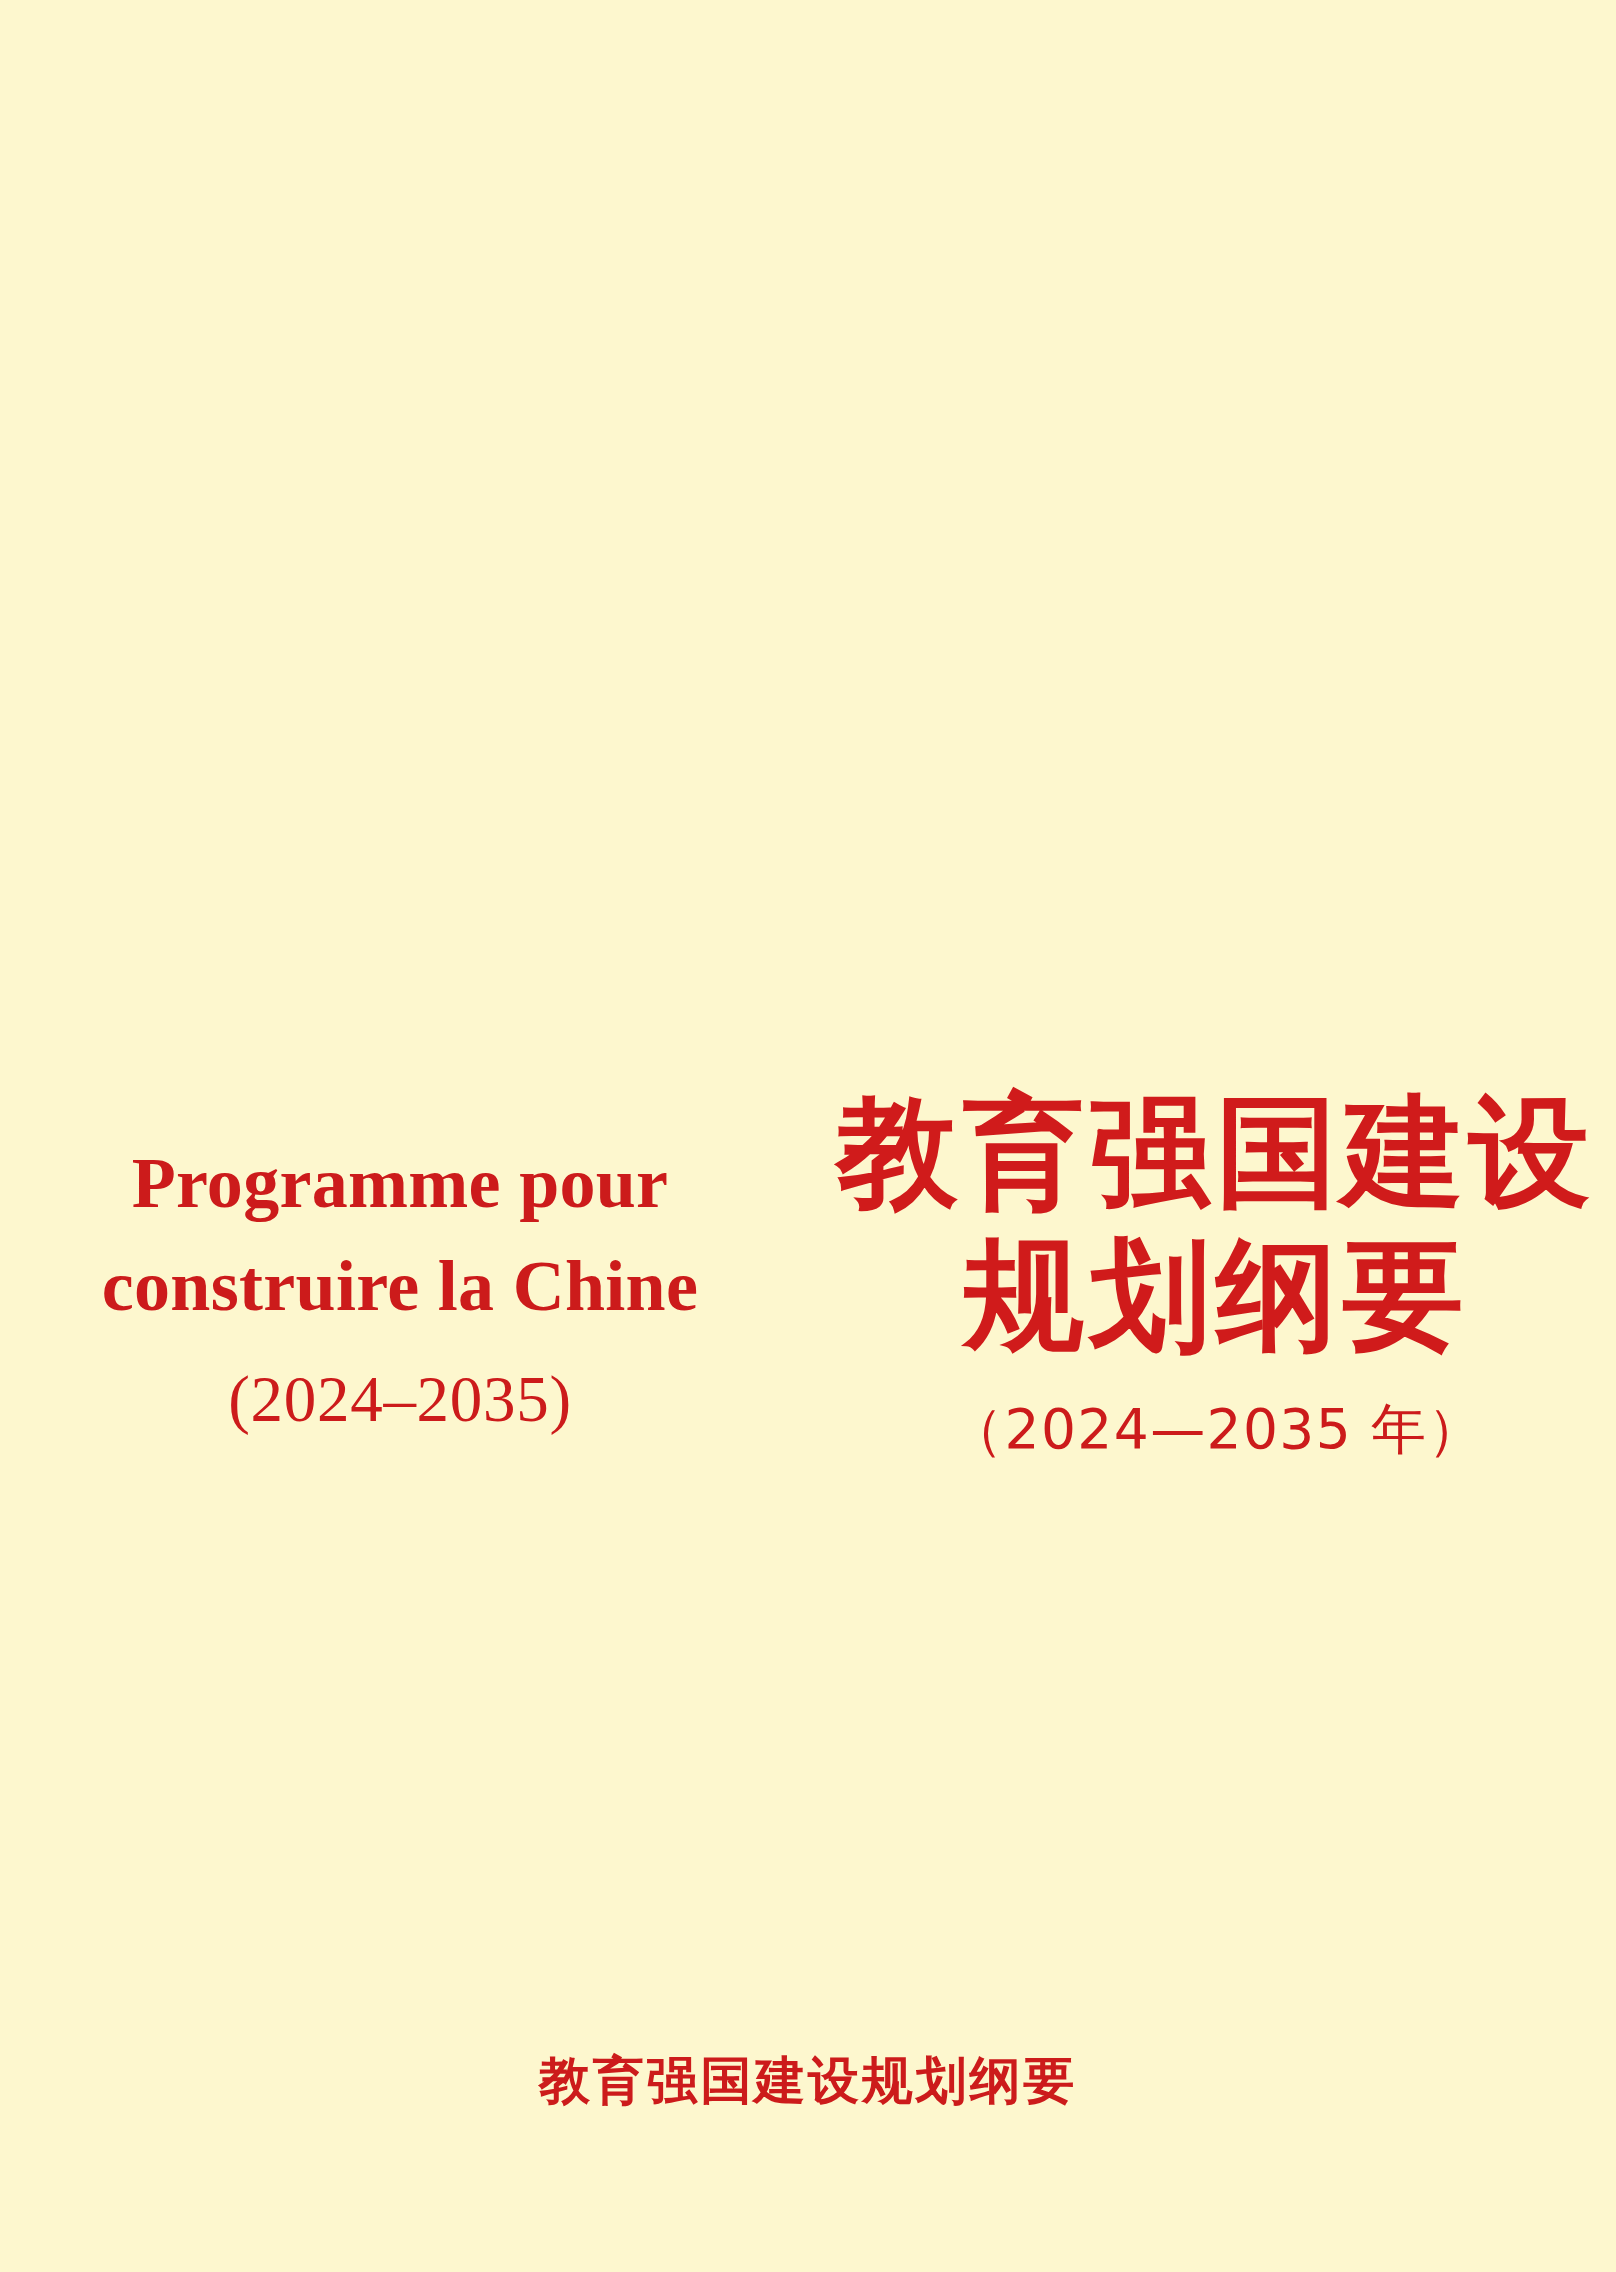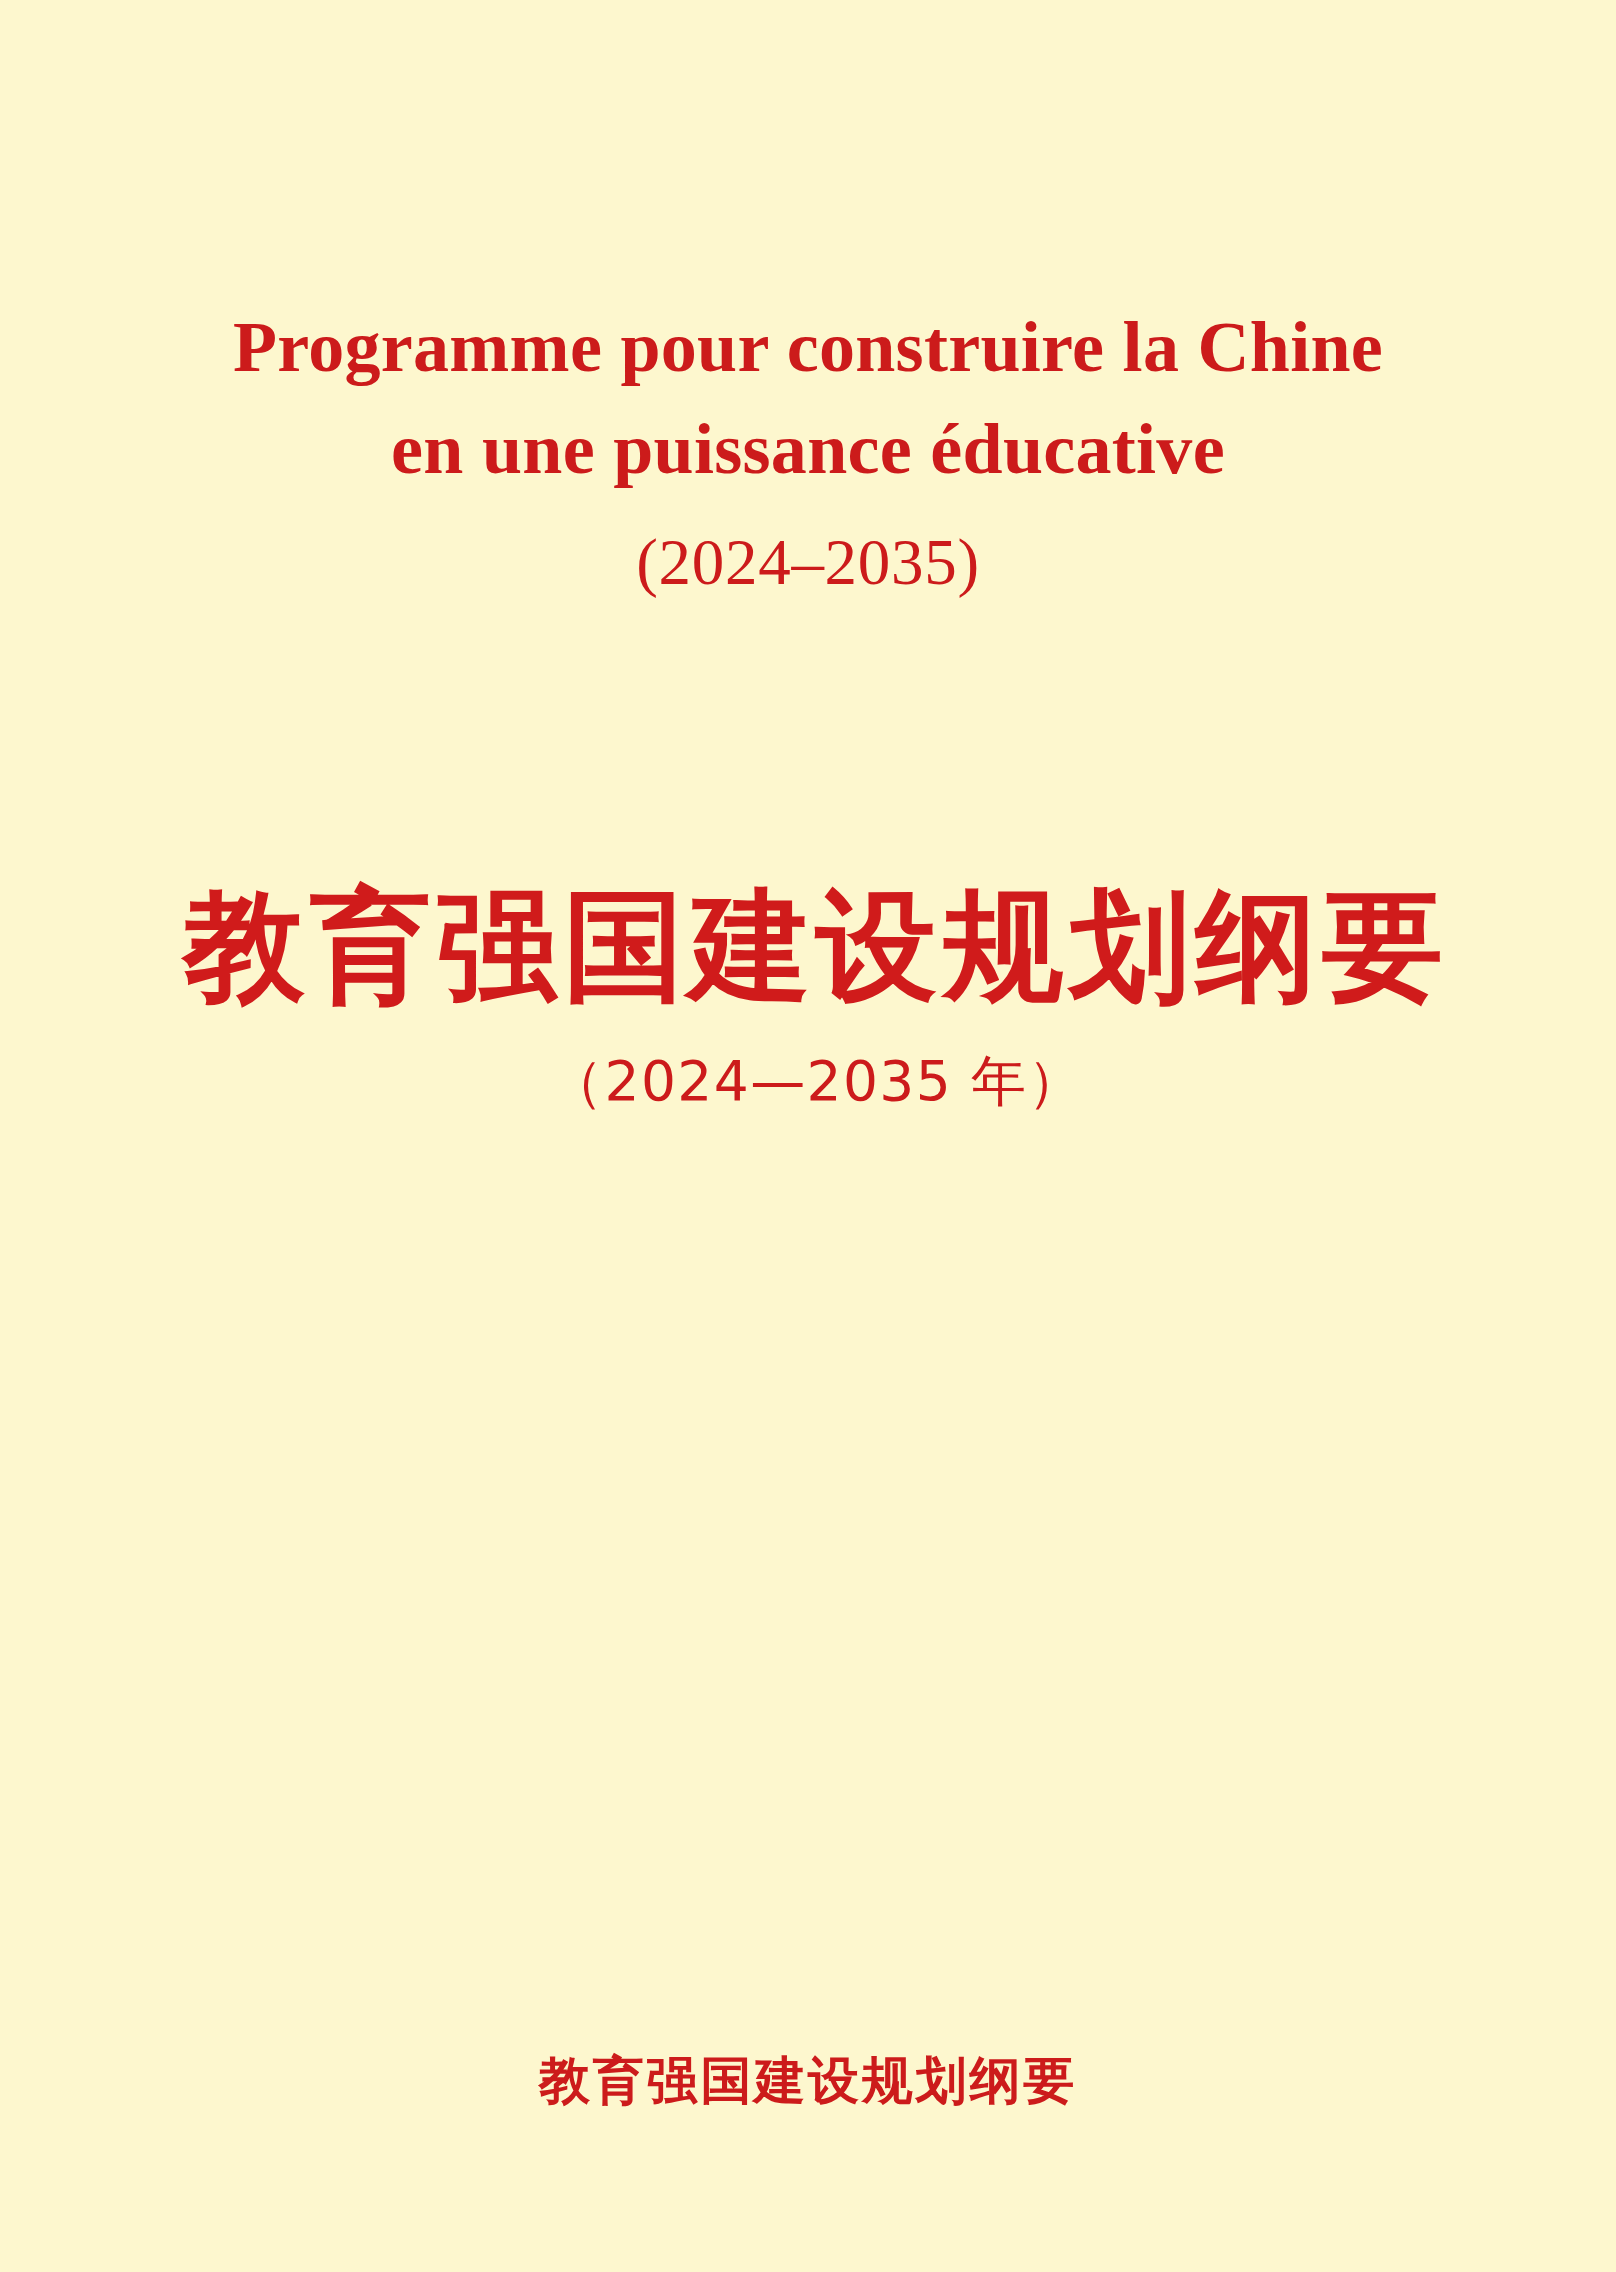--- a/index.html
+++ b/index.html
@@ -13,21 +13,21 @@
     position: relative;
     font-family: "Liberation Serif", serif;
     overflow: hidden;
   }
 
   .page {
     position: absolute;
     inset: 0;
     background: #fdf7ce;
     display: flex;
-    flex-direction: column;
+    flex-direction: row;
     align-items: center;
   }
 
   
   .fr-block {
     margin-top: 296px;
     width: 100%;
     text-align: center;
   }
   .fr-title {
@@ -89,21 +89,20 @@
   }
 </style>
 </head>
 <body>
 
 <div class="page">
 
   <div class="fr-block">
     <div class="fr-title">
       <span class="line">Programme pour construire la Chine</span>
-      <span class="line">en une puissance éducative</span>
     </div>
     <div class="fr-years">(2024–2035)</div>
   </div>
 
   <div class="cn-block">
     <div class="cn-title">教育强国建设规划纲要</div>
     <div class="cn-years">（2024—2035 年）</div>
   </div>
 
   <div class="publisher">教育强国建设规划纲要</div>

